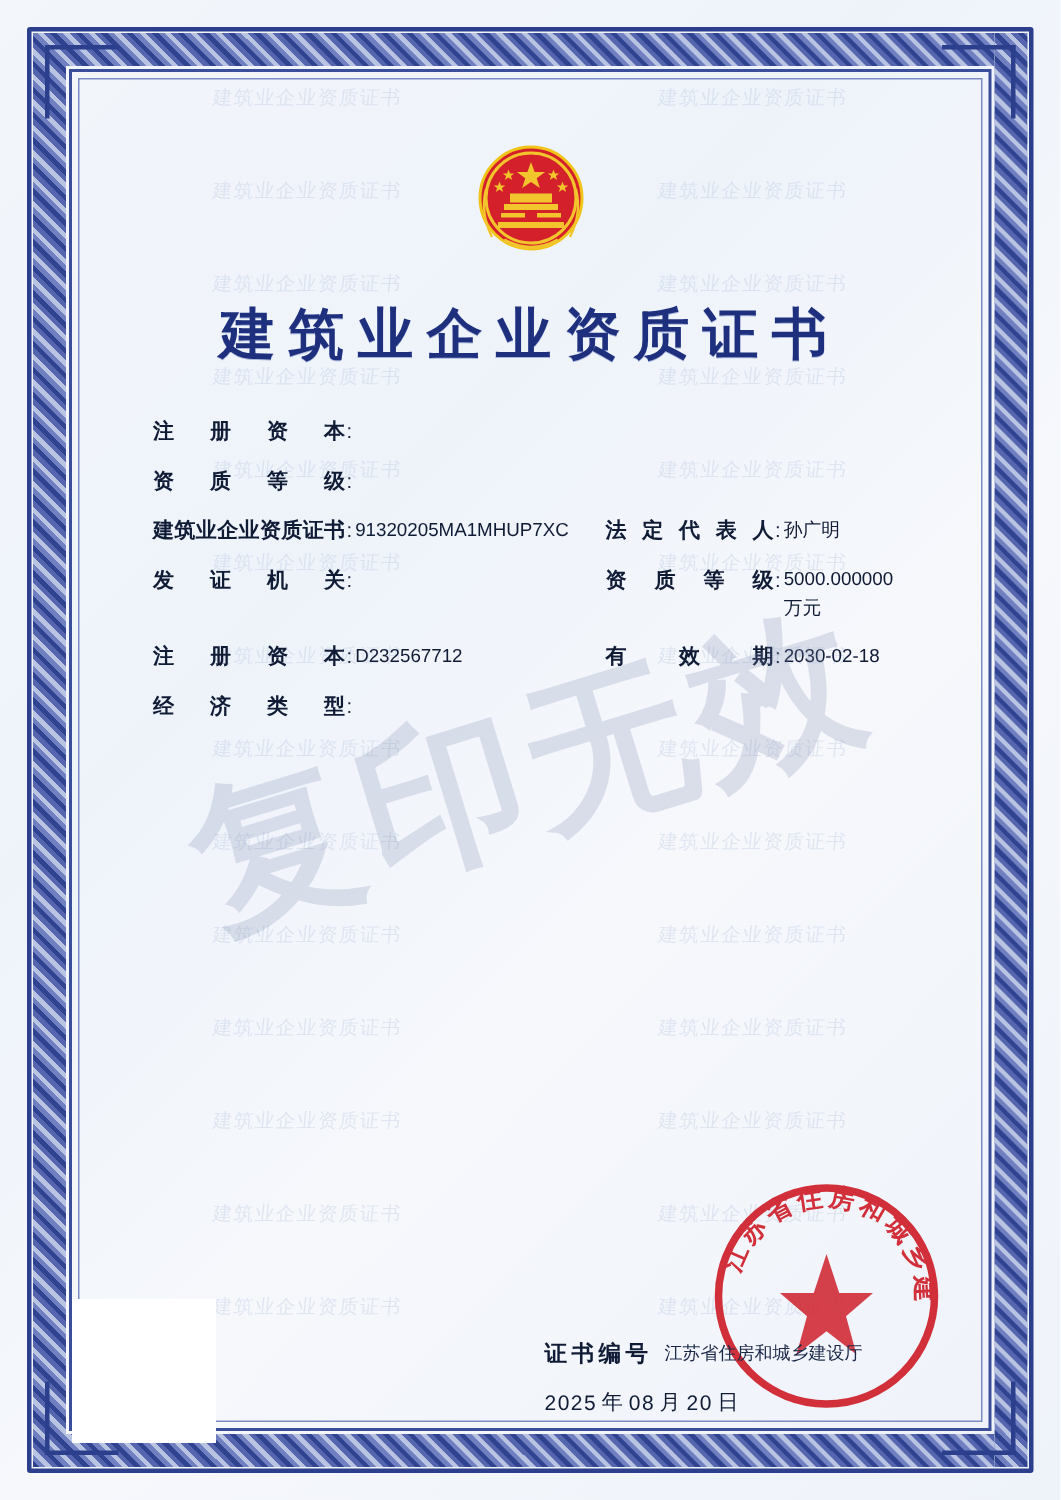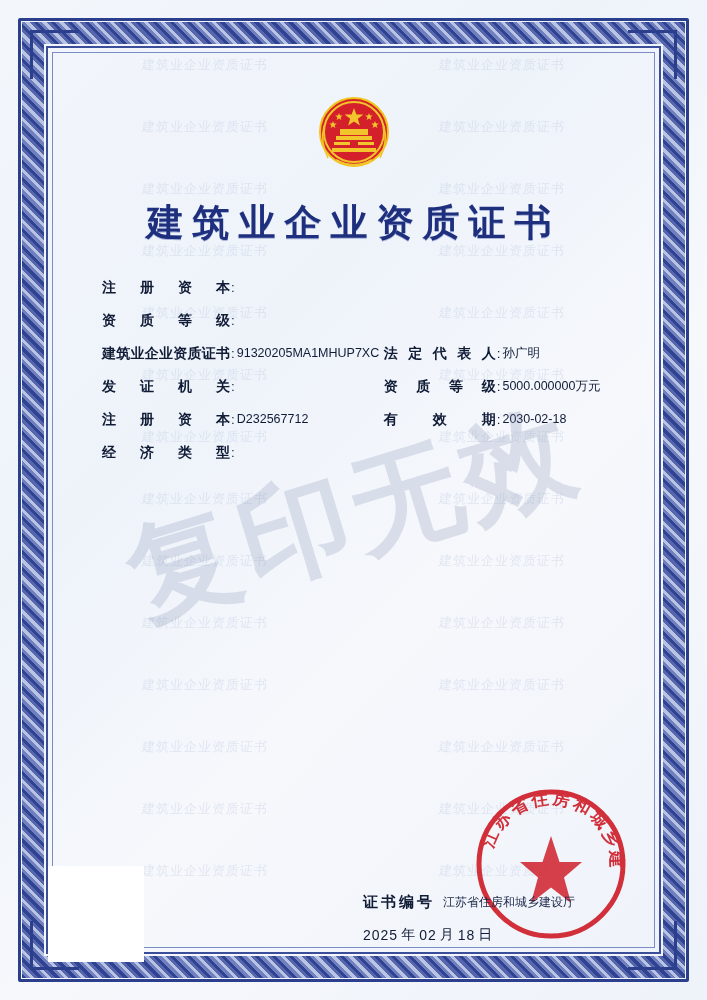--- a/index.html
+++ b/index.html
@@ -143,21 +143,21 @@
   .fvalue {
     flex: 1;
     line-height: 19px;
     font-size: 12.5px;
     color: #101b36;
     word-break: break-all;
   }
   .fvalue.small { font-size: 12px; }
   .col-left { width: 56%; display: flex; align-items: flex-start; }
   .col-right { flex: 1; display: flex; align-items: flex-start; }
-  .col-right .flabel { width: 112px; }
+  .col-right .flabel { width: 112px; margin-left: 20px; }
 
   
   .watermark-big {
     position: absolute;
     left: 0; right: 0;
     top: 440px;
     text-align: center;
     font-size: 110px;
     font-weight: bold;
     color: rgba(120, 132, 170, 0.22);
@@ -416,20 +416,20 @@
   </svg>
 
   <div class="issue-block">
     <div class="issue-line">
       <span>证书编号</span>
       <span class="issue-auth">江苏省住房和城乡建设厅</span>
     </div>
     <div class="date-line">
       <span class="date-num">2025</span>
       <span>年</span>
-      <span class="date-num">02</span>
+      <span class="date-num">08</span>
       <span>月</span>
-      <span class="date-num">18</span>
+      <span class="date-num">20</span>
       <span>日</span>
     </div>
   </div>
 
 </div>
 
 </body></html>

